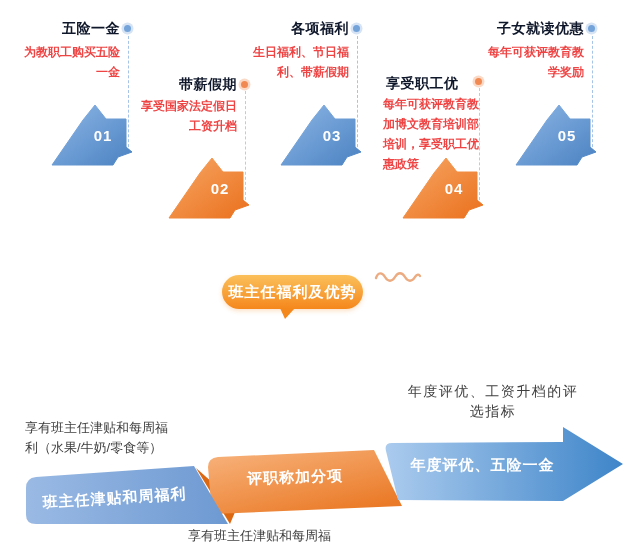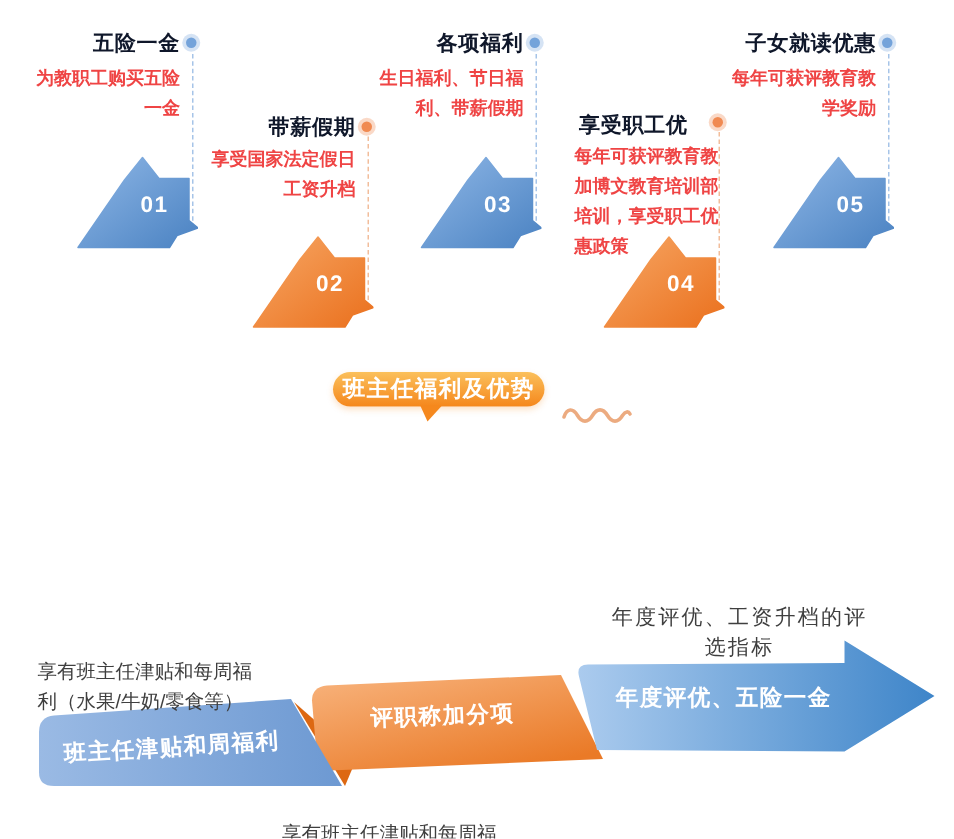--- a/index.html
+++ b/index.html
@@ -16,32 +16,32 @@
   .step-desc.right{text-align:right;}
   .dot{width:7px;height:7px;border-radius:50%;}
   .dot.blue{background:#74A3DA;box-shadow:0 0 0 2.5px rgba(116,163,218,.30);}
   .dot.orange{background:#F08A52;box-shadow:0 0 0 2.5px rgba(240,138,82,.32);}
   .dash{width:0;border-left:1px dashed;}
   .dash.blue{border-color:#A6C4E8;}
   .dash.orange{border-color:#F2BD9B;}
   .step-num{font-weight:bold;fill:#ffffff;font-size:15px;font-family:"Liberation Sans",sans-serif;letter-spacing:1px;}
   
   .banner{
-    left:222px;top:248px;width:141px;height:23px;border-radius:20px;
+    left:222px;top:275px;width:141px;height:34px;border-radius:20px;
     background:linear-gradient(180deg,#FBC05B,#F5871C);
     display:flex;align-items:center;justify-content:center;
     color:#fff;font-size:15px;font-weight:bold;letter-spacing:1px;
     box-shadow:0 2px 4px rgba(245,135,28,.25);
   }
   .banner-tail{
     position:absolute;left:58px;top:100%;margin-top:-1px;width:0;height:0;
     border-top:11px solid #F5881D;border-left:5px solid transparent;border-right:10px solid transparent;
   }
   
-  .note{color:#3F3F3F;font-size:13px;line-height:20px;white-space:pre-line;margin-top:20px;}
+  .note{color:#3F3F3F;font-size:13px;line-height:20px;white-space:pre-line;}
   .note.center{text-align:center;letter-spacing:1.5px;font-size:14px;}
   
   .seg-label{color:#ffffff;font-weight:bold;font-size:15px;letter-spacing:1px;text-align:center;white-space:nowrap;}
 </style>
 </head>
 <body>
 
 <svg width="0" height="0" style="position:absolute" aria-hidden="true">
   <defs>
     <linearGradient id="gBlue" x1="0" y1="0" x2="1" y2="1">

